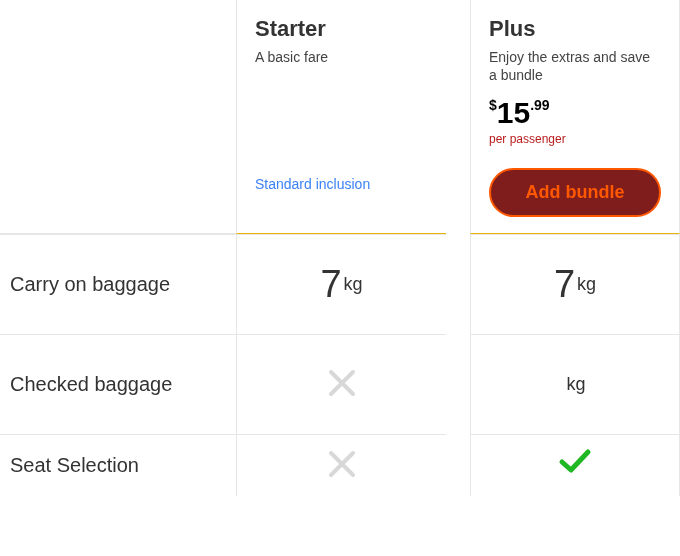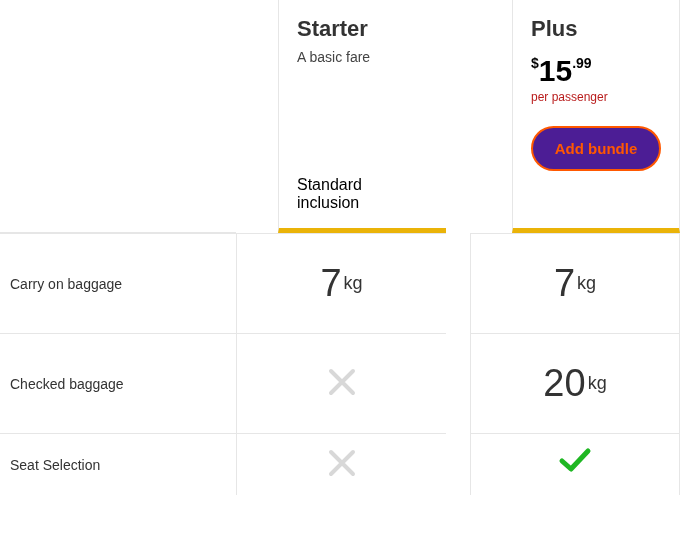--- a/index.html
+++ b/index.html
@@ -10,44 +10,43 @@
     color: #333;
     width: 680px;
   }
   .grid {
     display: grid;
     grid-template-columns: 236px 1fr 24px 1fr;
   }
   .gap-col { background: #fff; }
   .header-cell {
     padding: 12px 18px 16px 18px;
-    border-bottom: 5px solid #eab308;
-    margin-left: 42px;
+    border-bottom: 1px solid #eab308;
   }
   .header-starter { border-left: 1px solid #e6e6e6; }
   .header-plus   { border-left: 1px solid #e6e6e6; border-right: 1px solid #e6e6e6; }
   .label-col {
     background: #fff;
     border-bottom: 1px solid #e6e6e6;
   }
   .plan-name {
     font-size: 22px;
     font-weight: 700;
     color: #333;
     margin-top: 4px;
   }
   .plan-desc {
     font-size: 14px;
     color: #444;
     margin-top: 6px;
     line-height: 1.3;
   }
   .std-inc {
-    font-size: 16px;
-    color: #000000;
+    font-size: 14px;
+    color: #3b82f6;
     margin-top: 110px;
   }
   .price-row {
     margin-top: 14px;
     color: #000000;
     font-weight: 700;
     line-height: 1;
   }
   .price-dollar { font-size: 14px; vertical-align: top; }
   .price-whole  { font-size: 30px; }
@@ -57,33 +56,33 @@
     color: #b91c1c;
     margin-top: 4px;
   }
   .add-btn {
     display: block;
     width: 100%;
     margin-top: 22px;
     padding: 12px 0;
     border: 2px solid #ff5800;
     border-radius: 999px;
-    background: #4c1d95;
+    background: #7f1d1d;
     color: #ff5800;
-    font-size: 15px;
+    font-size: 18px;
     font-weight: 700;
     text-align: center;
     cursor: pointer;
   }
   .row-label {
     padding: 0 10px;
     height: 100px;
     display: flex;
     align-items: center;
-    font-size: 14px;
+    font-size: 20px;
     color: #333;
     border-top: 1px solid #e6e6e6;
   }
   .row-label.short { height: 62px; }
   .val-cell {
     height: 100px;
     border-top: 1px solid #e6e6e6;
     display: flex;
     align-items: center;
     justify-content: center;
@@ -110,20 +109,21 @@
   <div class="header-cell header-starter">
     <div class="plan-name">Starter</div>
     <div class="plan-desc">A basic fare</div>
     <div class="std-inc">Standard inclusion</div>
   </div>
 
   <div class="gap-col"></div>
 
   <div class="header-cell header-plus">
     <div class="plan-name">Plus</div>
+    <div class="plan-desc">Enjoy the extras and save a bundle</div>
     <div class="price-row">
       <span class="price-dollar">$</span><span class="price-whole">15</span><span class="price-cents">.99</span>
     </div>
     <div class="per-pax">per passenger</div>
     <button class="add-btn">Add bundle</button>
   </div>
 
   <div class="row-label">Carry on baggage</div>
   <div class="val-cell starter-col">
     <span class="big-num">7</span>
@@ -138,21 +138,20 @@
   <div class="row-label">Checked baggage</div>
   <div class="val-cell starter-col">
     <span class="cross-icon">
       <svg viewBox="0 0 34 34">
           <path d="M6 6 L28 28 M28 6 L6 28"></path>
         </svg>
     </span>
   </div>
   <div class="gap-col"></div>
   <div class="val-cell plus-col">
-    <span class="big-num">20</span>
     <span class="unit">kg</span>
   </div>
 
   <div class="row-label short">Seat Selection</div>
   <div class="val-cell starter-col short">
     <span class="cross-icon">
       <svg viewBox="0 0 34 34">
           <path d="M6 6 L28 28 M28 6 L6 28"></path>
         </svg>
     </span>

